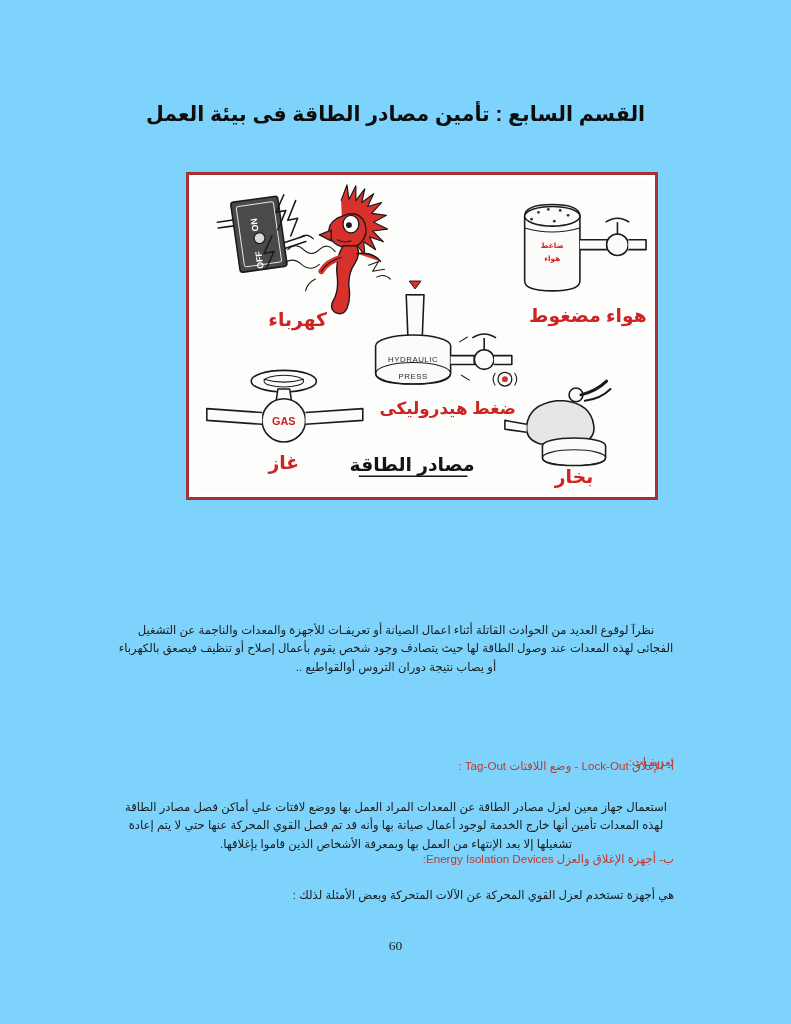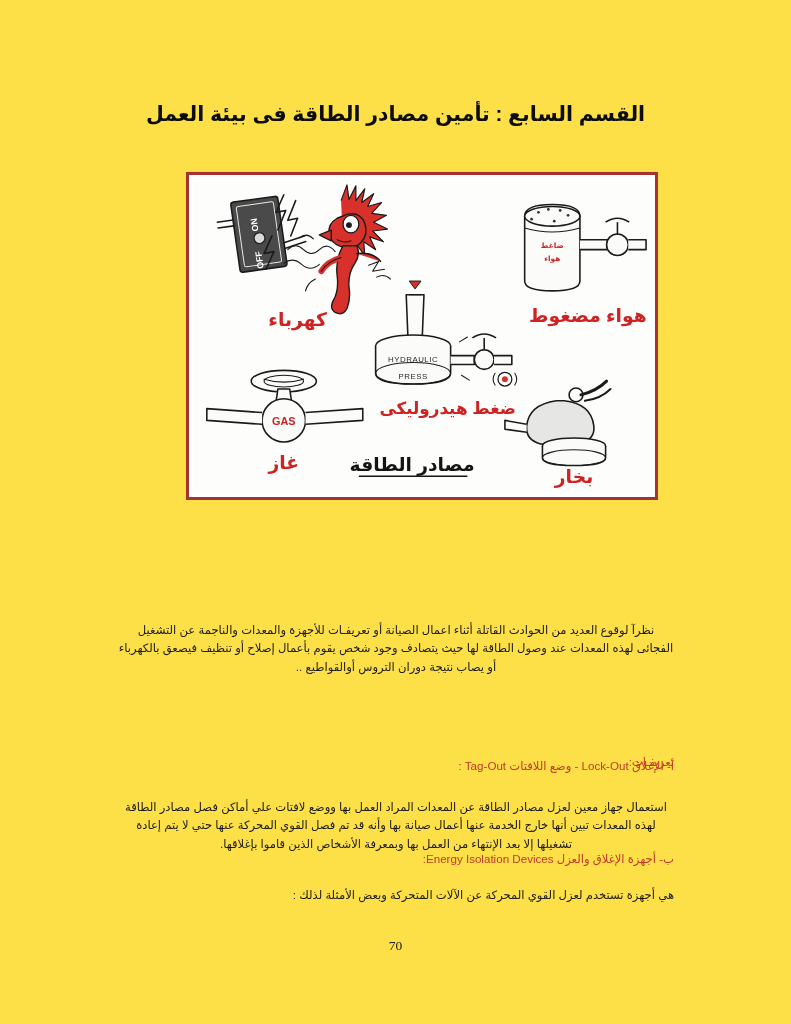--- a/index.html
+++ b/index.html
@@ -9,21 +9,21 @@
     background: #f2f2f2;
   }
   body {
     font-family: "Liberation Sans", "DejaVu Sans", sans-serif;
   }
   .page {
     position: relative;
     width: 791px;
     height: 1024px;
     margin: 0 auto;
-    background: #fde047;
+    background: #7dd3fc;
     overflow: hidden;
     box-sizing: border-box;
   }
 
   
   .doc-title {
     position: absolute;
     top: 88px;
     left: 0;
     right: 0;
@@ -287,21 +287,21 @@
     </div>
   </div>
 
   <p class="body-block p1">نظرآ لوقوع العديد من الحوادث القاتلة أثناء اعمال الصيانة أو تعريفـات للأجهزة والمعدات والناجمة عن التشغيل الفجائى لهذه المعدات عند وصول الطاقة لها حيث يتصادف وجود شخص يقوم بأعمال إصلاح أو تنظيف فيصعق بالكهرباء أو يصاب نتيجة دوران التروس أوالقواطيع ..</p>
 
 
   <div class="red-line heading-defs">تعريفـات:</div>
 
   <div class="red-line item-a">أ- الإغلاق Lock-Out - وضع اللافتات Tag-Out :</div>
 
-  <p class="body-block p3">استعمال جهاز معين لعزل مصادر الطاقة عن المعدات المراد العمل بها ووضع لافتات علي أماكن فصل مصادر الطاقة لهذه المعدات تبين أنها خارج الخدمة عنها أعمال صيانة بها وأنه قد تم فصل القوي المحركة عنها حتي لا يتم إعادة تشغيلها إلا بعد الإنتهاء من العمل بها وبمعرفة الأشخاص الذين قاموا بإغلاقها.</p>
+  <p class="body-block p3">استعمال جهاز معين لعزل مصادر الطاقة عن المعدات المراد العمل بها ووضع لافتات علي أماكن فصل مصادر الطاقة لهذه المعدات تأمين أنها خارج الخدمة لوجود أعمال صيانة بها وأنه قد تم فصل القوي المحركة عنها حتي لا يتم إعادة تشغيلها إلا بعد الإنتهاء من العمل بها وبمعرفة الأشخاص الذين قاموا بإغلاقها.</p>
 
   <div class="red-line item-b">ب- أجهزة الإغلاق والعزل Energy Isolation Devices:</div>
 
   <div class="tail-line">هي أجهزة تستخدم لعزل القوي المحركة عن الآلات المتحركة وبعض الأمثلة لذلك :</div>
 
-  <div class="page-number">70</div>
+  <div class="page-number">60</div>
 
 </div>
 
 </body></html>

